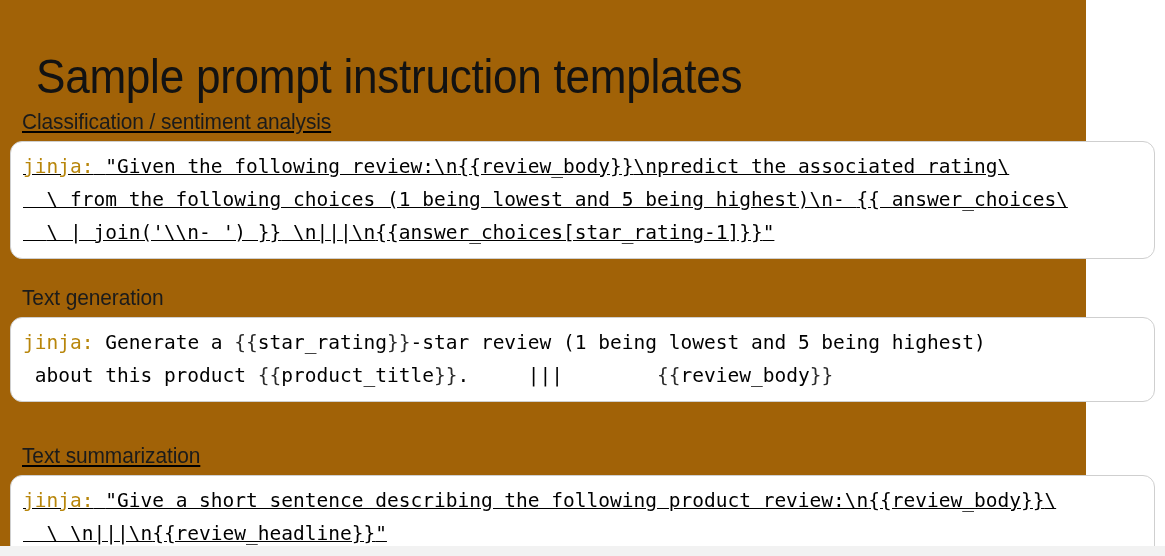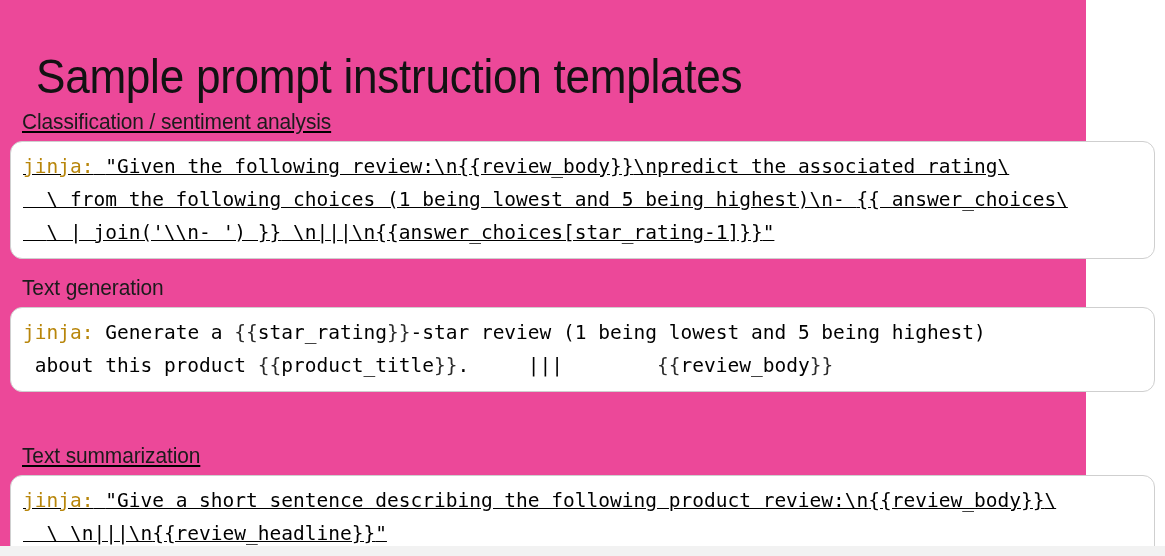--- a/index.html
+++ b/index.html
@@ -12,21 +12,21 @@
     background: #ffffff;
     font-family: "Liberation Sans", sans-serif;
     overflow: hidden;
     position: relative;
   }
 
   .page {
     position: relative;
     width: 1086px;
     height: 556px;
-    background: #ec4899;
+    background: #a16207;
     box-sizing: border-box;
   }
 
   .page-title {
     position: absolute;
     left: 36px;
     top: 8px;
     font-family: "Liberation Sans", sans-serif;
     font-size: 49px;
     font-weight: 400;
@@ -101,21 +101,21 @@
 
   <h1 class="page-title">Sample prompt instruction templates</h1>
 
   <div id="sections-host">
       <div class="section" style="top: 108px; text-decoration: underline;">
         <div class="section-label">Classification / sentiment analysis</div>
         <div class="code-box">
           <div class="code-inner"><div class="code-line"><span class="tok-key">jinja:</span><span class="tok-plain"> </span><span class="tok-string">"Given the following review:\n</span><span class="tok-variable">{{review_body}}</span><span class="tok-string">\npredict the associated rating\</span></div><div class="code-line"><span class="tok-string">  \ from the following choices (1 being lowest and 5 being highest)\n- </span><span class="tok-variable">{{ answer_choices\</span></div><div class="code-line"><span class="tok-string">  </span><span class="tok-variable">\ | join('\\n- ') }}</span><span class="tok-string"> \n|||\n</span><span class="tok-variable">{{answer_choices[star_rating-1]}}</span><span class="tok-string">"</span></div></div>
         </div>
       </div>
-      <div class="section" style="top: 274px;">
+      <div class="section" style="top: 284px;">
         <div class="section-label">Text generation</div>
         <div class="code-box">
           <div class="code-inner"><div class="code-line"><span class="tok-key">jinja:</span><span class="tok-plain"> </span><span class="tok-string">Generate a </span><span class="tok-plain">{{</span><span class="tok-string">star_rating</span><span class="tok-plain">}}</span><span class="tok-string">-star review (1 being lowest and </span><span class="tok-number">5</span><span class="tok-string"> being highest)</span></div><div class="code-line"><span class="tok-string"> about this product </span><span class="tok-plain">{{</span><span class="tok-string">product_title</span><span class="tok-plain">}}</span><span class="tok-string">.     </span><span class="tok-string">|||</span><span class="tok-string">        </span><span class="tok-plain">{{</span><span class="tok-string">review_body</span><span class="tok-plain">}}</span></div></div>
         </div>
       </div>
       <div class="section" style="top: 442px; text-decoration: underline;">
         <div class="section-label">Text summarization</div>
         <div class="code-box">
           <div class="code-inner"><div class="code-line"><span class="tok-key">jinja:</span><span class="tok-plain"> </span><span class="tok-string">"Give a short sentence describing the following product review:\n</span><span class="tok-variable">{{review_body}}</span><span class="tok-string">\</span></div><div class="code-line"><span class="tok-string">  \ \n|||\n</span><span class="tok-variable">{{review_headline}}</span><span class="tok-string">"</span></div></div>
         </div>

